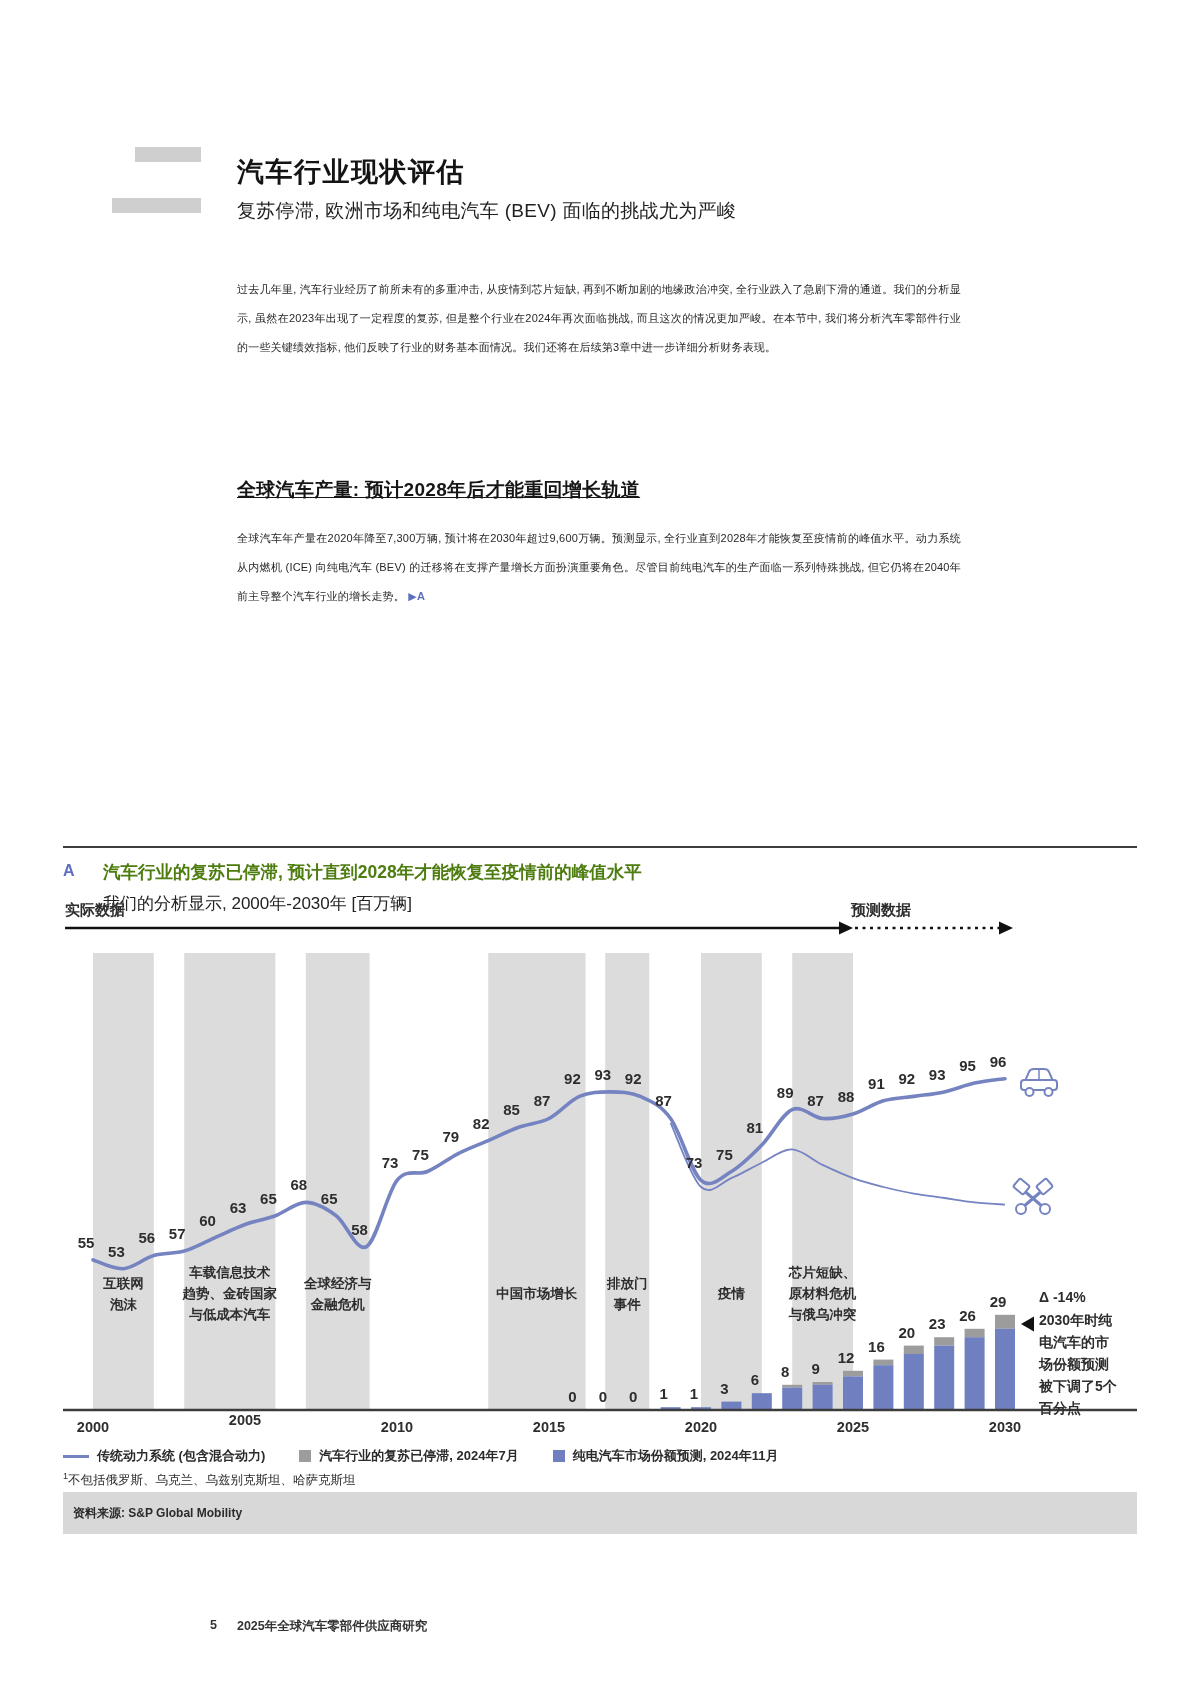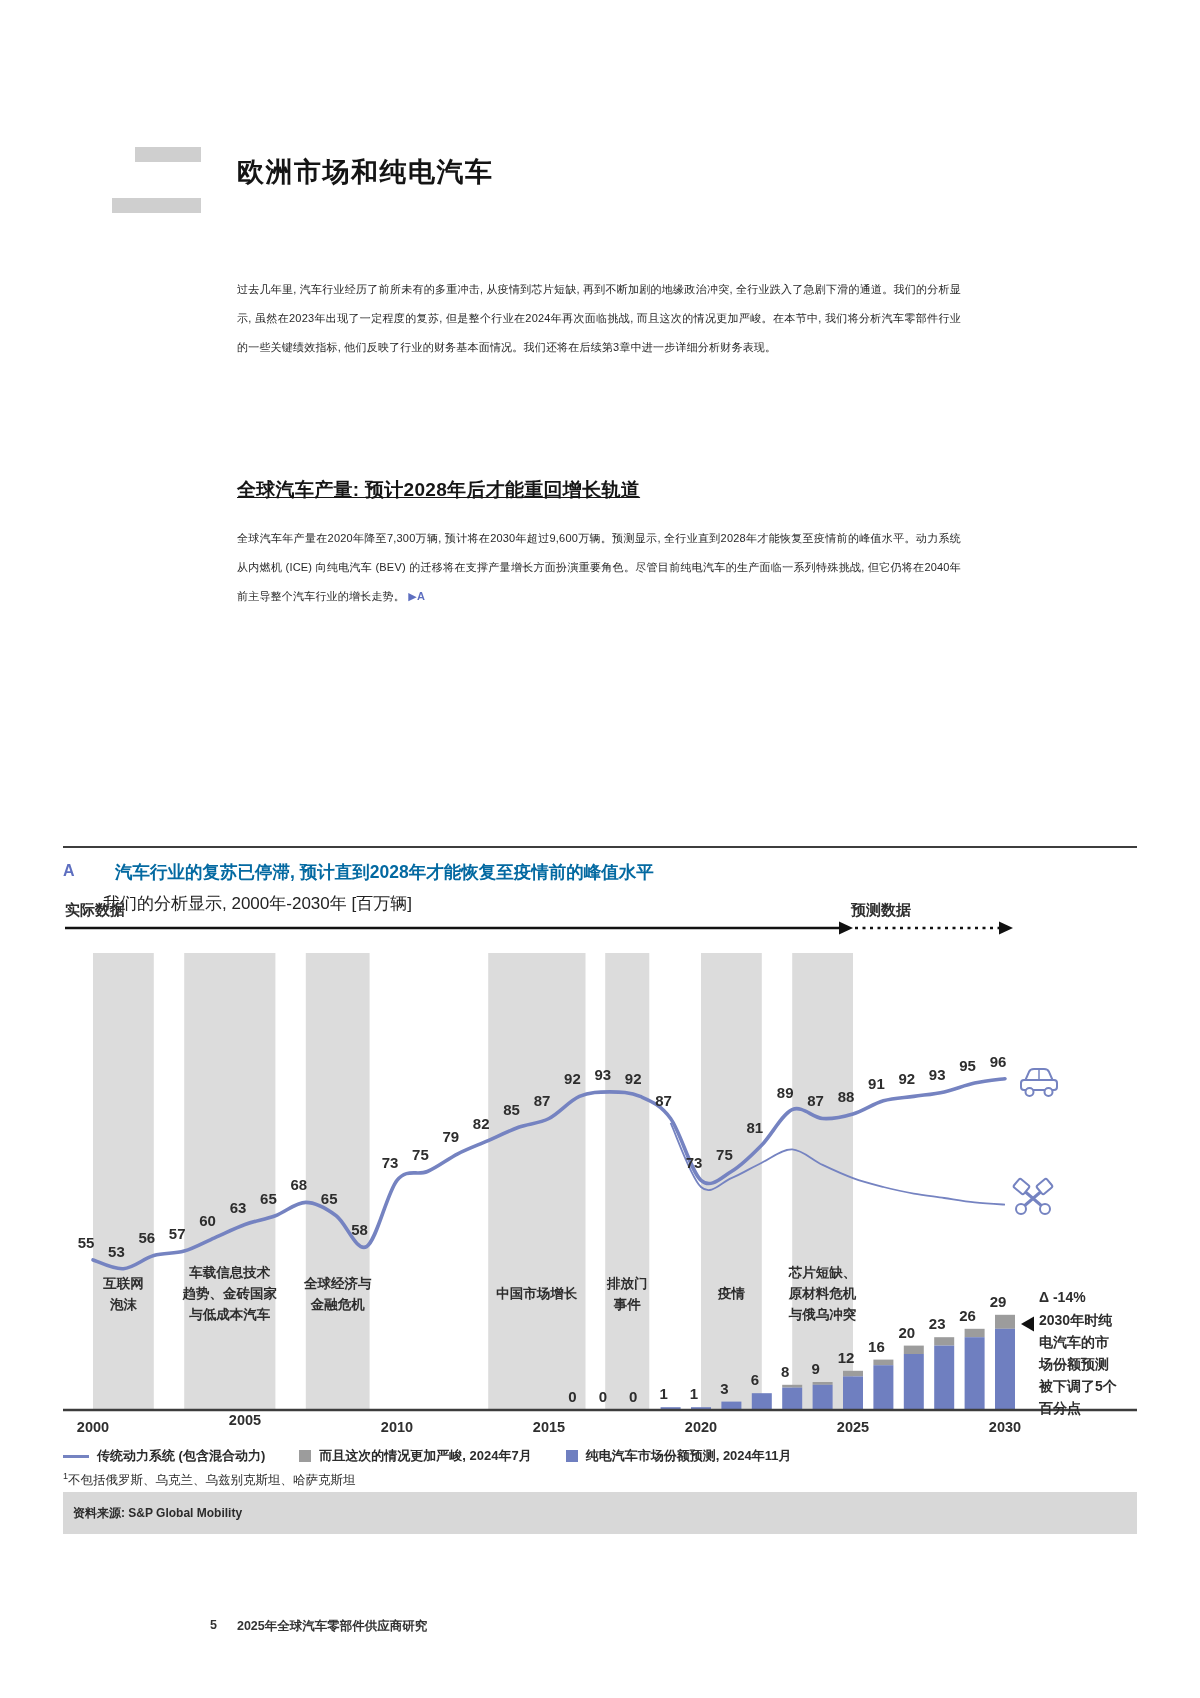--- a/index.html
+++ b/index.html
@@ -15,21 +15,21 @@
   .page-title{left:237px;top:136px;font-size:27px;font-weight:bold;color:#141414;letter-spacing:1.5px;}
   .page-subtitle{left:237px;top:198px;font-size:19px;color:#1f1f1f;letter-spacing:0.3px;}
   .body-para{width:724px;font-size:11px;line-height:28.8px;text-align:justify;color:#272727;letter-spacing:0.2px;}
   .intro-para{left:237px;top:264px;}
   .section-heading{left:237px;top:458px;font-size:19px;font-weight:bold;color:#161616;letter-spacing:0.3px;text-decoration:underline;}
   .section-para{left:237px;top:513px;}
   .exhibit-ref{color:#5e6fc0;font-weight:bold;white-space:nowrap;}
   .exhibit-rule{left:63px;top:846px;width:1074px;height:2px;background:#3d3d3d;}
   .exhibit-head{left:63px;top:860px;display:flex;width:1074px;}
   .exhibit-letter{color:#5e6fc0;font-weight:bold;font-size:16px;width:40px;flex:none;padding-top:2px;}
-  .exhibit-title{font-size:17.5px;font-weight:bold;color:#0369a1;margin-left:12px;}
+  .exhibit-title{font-size:17.5px;font-weight:bold;color:#4d7c0f;}
   .exhibit-subtitle{font-size:17px;font-weight:normal;color:#222;margin-top:8px;}
   #chart-svg{position:absolute;left:63px;top:898px;}
   #chart-svg text{font-family:"Liberation Sans","DejaVu Sans",sans-serif;}
   .legend{left:63px;top:1447px;display:flex;gap:34px;align-items:center;font-size:13px;font-weight:bold;color:#2b2b2b;}
   .legend-item{display:flex;align-items:center;gap:8px;justify-content:center;}
   .lm-line{width:26px;height:3px;background:#7583c1;flex:none;}
   .lm-sq{width:12px;height:12px;flex:none;}
   .lm-gray{background:#9c9c9c;}
   .lm-blue{background:#6f7fc0;}
   .chart-footnote{left:63px;top:1471px;font-size:12.5px;color:#2b2b2b;}
@@ -38,21 +38,22 @@
   .page-footer{left:210px;top:1618px;display:flex;gap:20px;font-size:12.5px;font-weight:bold;color:#333;}
 </style>
 </head>
 <body>
 
 <div class="page">
 
   <div class="dash dash1"></div>
   <div class="dash dash2"></div>
 
-  <h1 class="abs page-title">欧洲市场和纯电汽车</h1>
+  <h1 class="abs page-title">汽车行业现状评估</h1>
+  <div class="abs page-subtitle">复苏停滞, 欧洲市场和纯电汽车 (BEV) 面临的挑战尤为严峻</div>
 
   <p class="abs body-para intro-para">过去几年里, 汽车行业经历了前所未有的多重冲击, 从疫情到芯片短缺, 再到不断加剧的地缘政治冲突, 全行业跌入了急剧下滑的通道。我们的分析显示, 虽然在2023年出现了一定程度的复苏, 但是整个行业在2024年再次面临挑战, 而且这次的情况更加严峻。在本节中, 我们将分析汽车零部件行业的一些关键绩效指标, 他们反映了行业的财务基本面情况。我们还将在后续第3章中进一步详细分析财务表现。</p>
 
   <h3 class="abs section-heading">全球汽车产量: 预计2028年后才能重回增长轨道</h3>
 
   <p class="abs body-para section-para"><span>全球汽车年产量在2020年降至7,300万辆, 预计将在2030年超过9,600万辆。预测显示, 全行业直到2028年才能恢复至疫情前的峰值水平。动力系统从内燃机 (ICE) 向纯电汽车 (BEV) 的迁移将在支撑产量增长方面扮演重要角色。尽管目前纯电汽车的生产面临一系列特殊挑战, 但它仍将在2040年前主导整个汽车行业的增长走势。</span> <span class="exhibit-ref">▶A</span></p>
 
   <div class="abs exhibit-rule"></div>
 
   <div class="abs exhibit-head">
@@ -211,21 +212,21 @@
       </g>
     </svg>
 
   <div class="abs legend">
     <div class="legend-item">
       <span class="lm-line"></span>
       <span>传统动力系统 (包含混合动力)</span>
     </div>
     <div class="legend-item">
       <span class="lm-sq lm-gray"></span>
-      <span>而且这次的情况更加严峻, 2024年7月</span>
+      <span>汽车行业的复苏已停滞, 2024年7月</span>
     </div>
     <div class="legend-item">
       <span class="lm-sq lm-blue"></span>
       <span>纯电汽车市场份额预测, 2024年11月</span>
     </div>
   </div>
 
   <div class="abs chart-footnote"><sup>1</sup><span>不包括俄罗斯、乌克兰、乌兹别克斯坦、哈萨克斯坦</span></div>
 
   <div class="abs source-bar">

